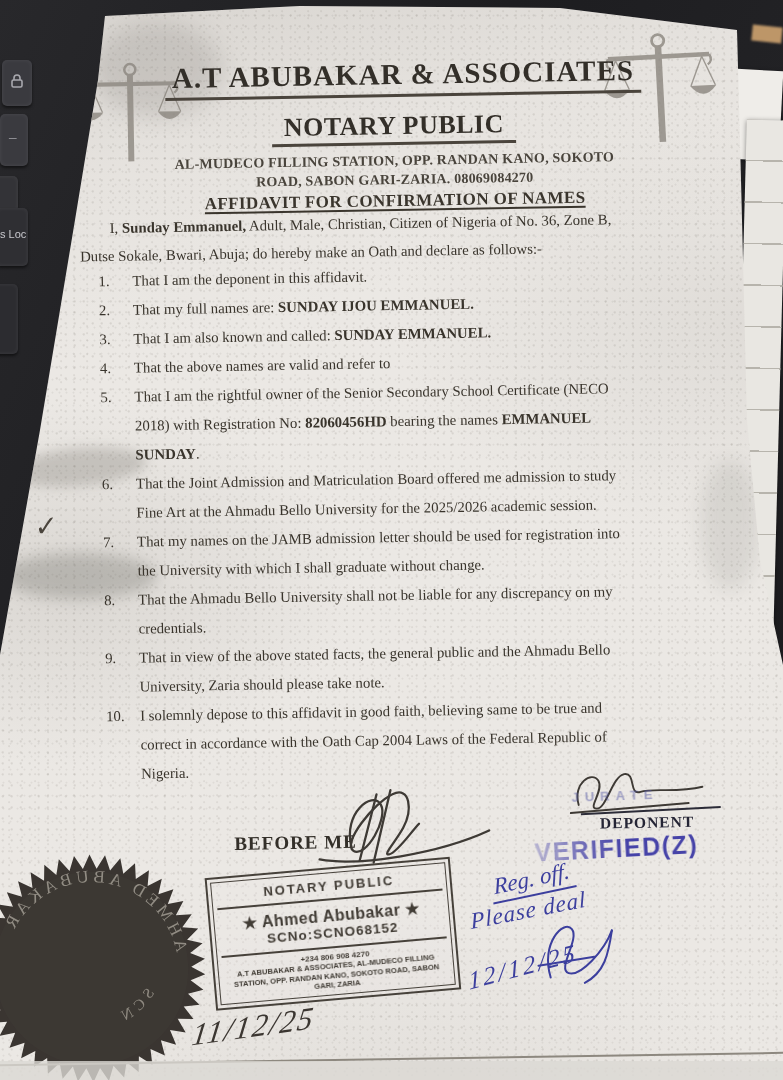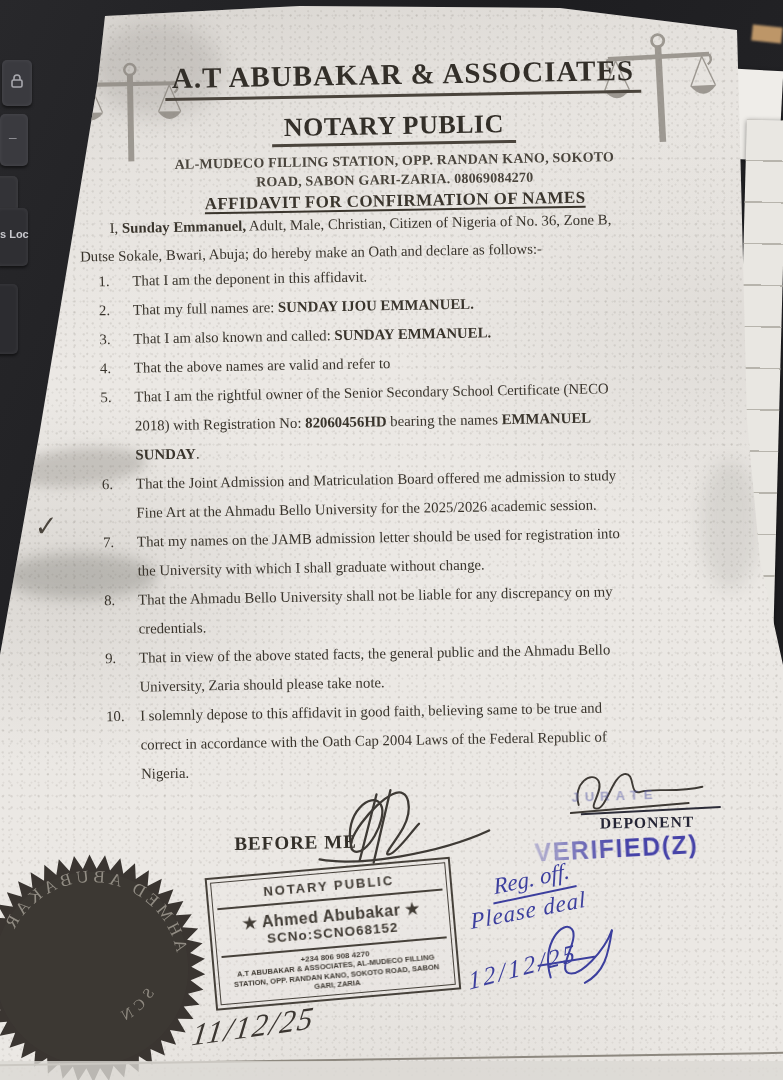--- a/index.html
+++ b/index.html
@@ -2,21 +2,21 @@
 <html><head>
 <meta charset="utf-8">
 <style>
   html,body{margin:0;padding:0;background:#101012;}
   #scene{position:relative;width:783px;height:1080px;overflow:hidden;
     background:linear-gradient(115deg,#28282b 0%,#1d1d20 40%,#232326 70%,#141416 100%);
     font-family:"Liberation Serif",serif;}
   
   .key{position:absolute;background:#3a3a3f;border-radius:5px;box-shadow:inset 0 0 4px rgba(255,255,255,.08),0 2px 3px rgba(0,0,0,.5);}
   .key-glyph{position:absolute;color:#a8a8ae;}
-  .keylabel{position:absolute;color:#c9c9ce;font-family:"Liberation Sans",sans-serif;font-size:11px;font-weight:bold;}
+  .keylabel{position:absolute;color:#c9c9ce;font-family:"Liberation Sans",sans-serif;font-size:11px;}
   .lock-svg{position:absolute;left:7px;top:12px;}
   
   .sheet-corner{position:absolute;left:735px;top:70px;width:46px;height:90px;background:#efede9;transform:rotate(3deg);box-shadow:0 1px 4px rgba(0,0,0,.4);}
   .lined-sheet{position:absolute;left:740px;top:120px;width:40px;height:520px;background:
      repeating-linear-gradient(180deg,transparent 0 40px,#b7b4ac 40px 41.5px),#e9e7e2;
      transform:rotate(1.5deg);box-shadow:0 1px 5px rgba(0,0,0,.45);}
   .tan-patch{position:absolute;left:752px;top:26px;width:30px;height:16px;background:#bd9668;filter:blur(1px);transform:rotate(6deg);}
   
   #paper{position:absolute;left:0;top:0;width:783px;height:1080px;
     clip-path:polygon(105px 16px,300px 6px,560px 8px,737px 30px,741px 180px,747px 420px,760px 560px,783px 665px,783px 1080px,0px 1080px,0px 655px,40px 430px,75px 220px,98px 80px);

